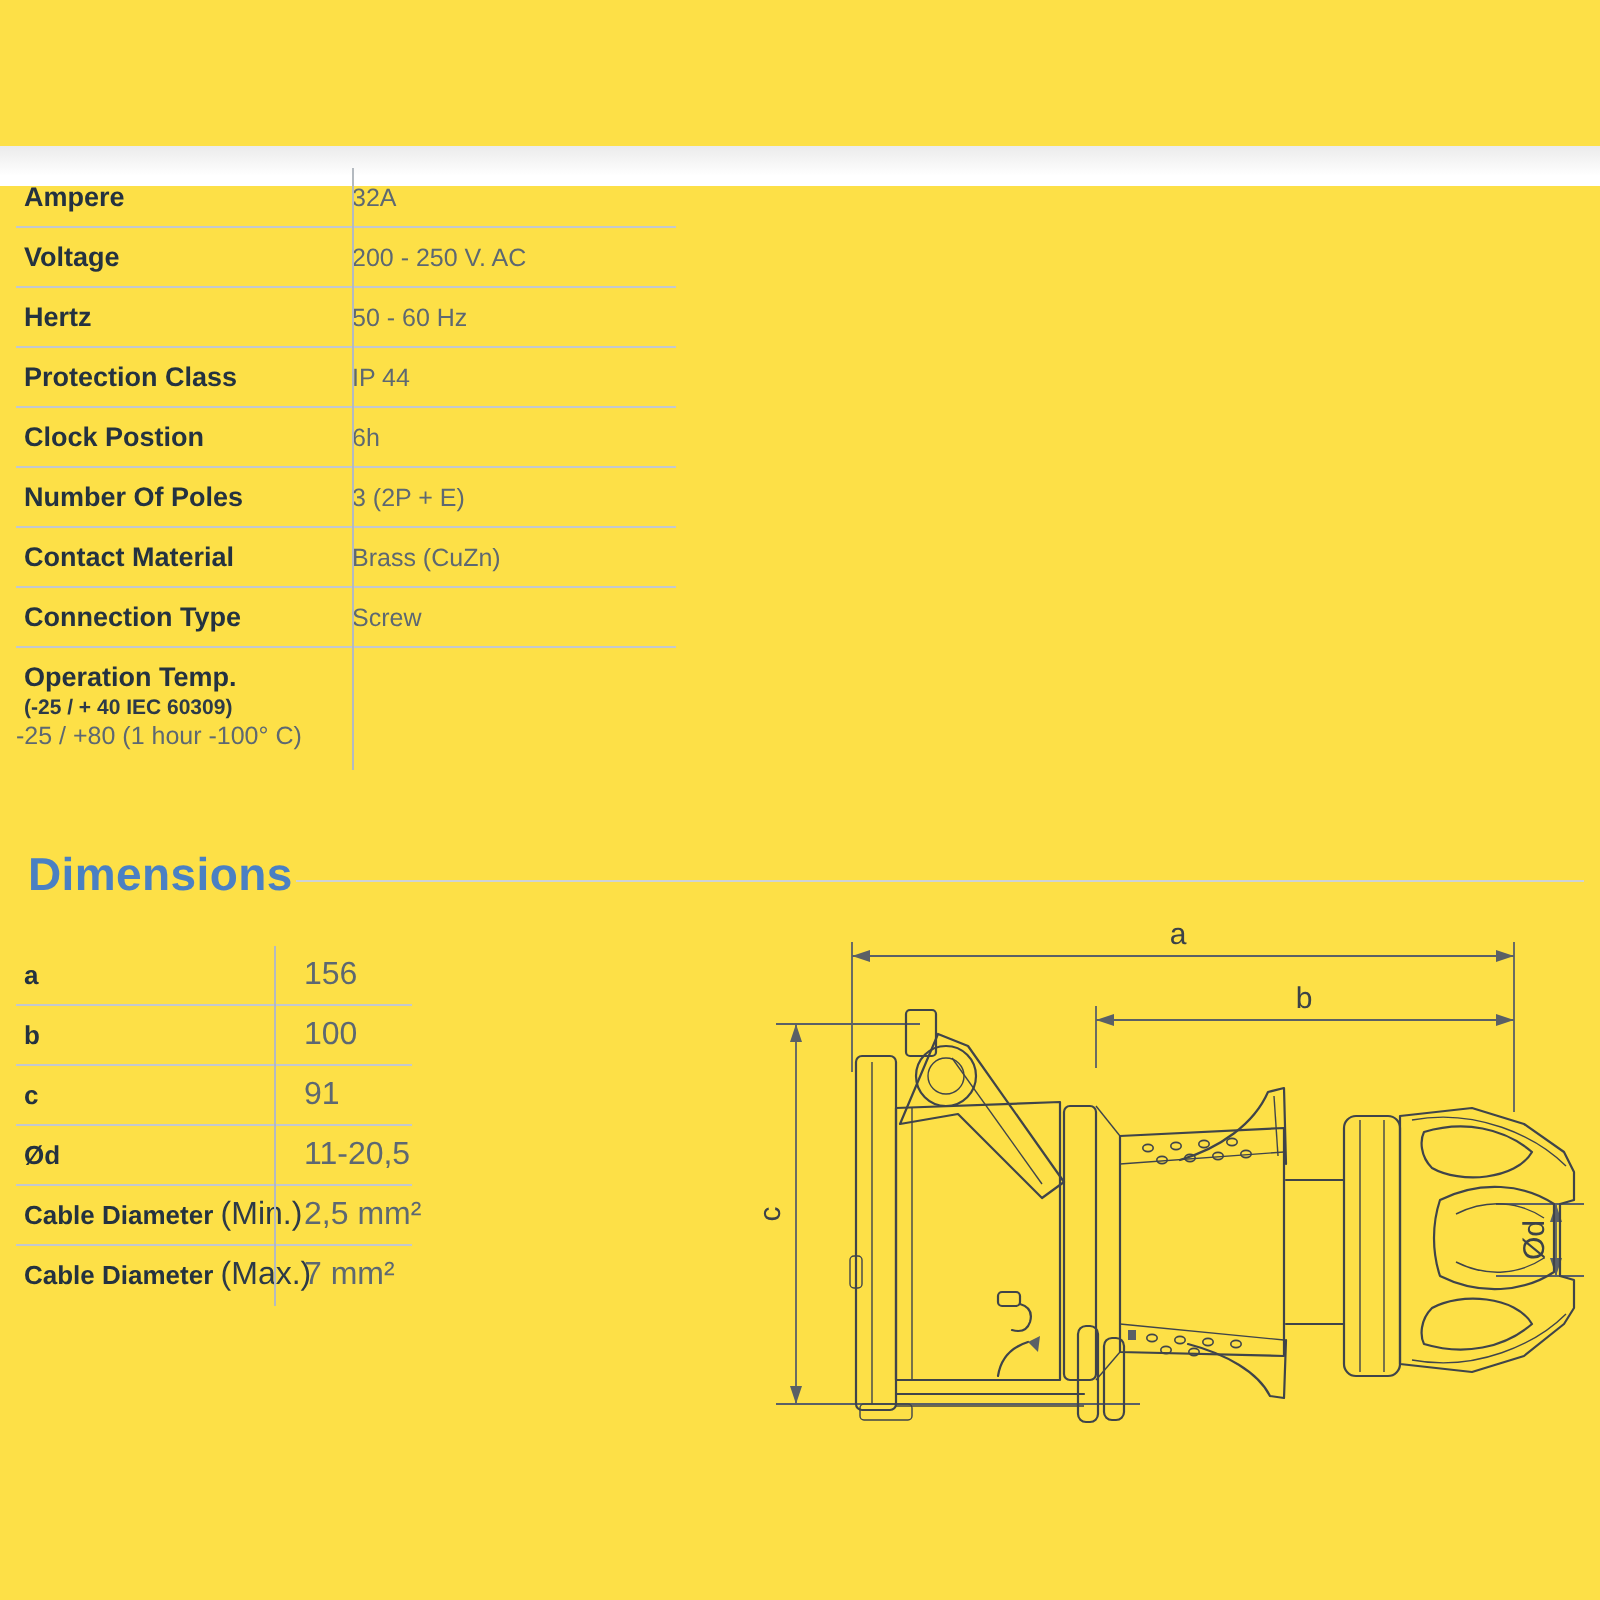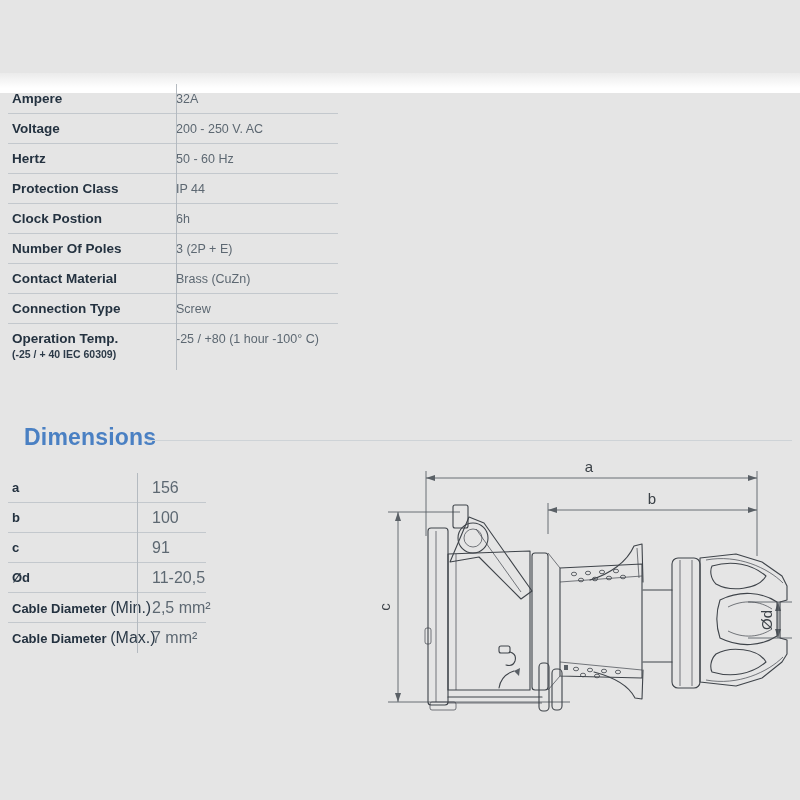--- a/index.html
+++ b/index.html
@@ -1,35 +1,35 @@
 <!DOCTYPE html>
 <html><head>
 <meta charset="utf-8">
 <style>
   * { margin:0; padding:0; box-sizing:border-box; }
   html,body { width:800px; height:800px; background:#ffffff;
     font-family:"Liberation Sans", sans-serif; }
-  .page { position:relative; width:800px; height:800px; background:#e5e5e5; overflow:hidden; }
+  .page { position:relative; width:800px; height:800px; background:#fde047; overflow:hidden; }
 
   
   .top-shadow { position:absolute; left:0; top:73px; width:800px; height:20px;
     background:linear-gradient(#ebebeb, #ffffff 75%); }
 
   
   .spec-table { position:absolute; left:8px; top:84px; width:330px; }
   .spec-divider { position:absolute; left:168px; top:0; bottom:0; width:1px; background:#b4bac0; }
   .spec-row { display:flex; align-items:center; min-height:30px; border-bottom:1px solid #c3c8cd; }
-  .spec-row.last { border-bottom:none; align-items:flex-start; padding:7px 0 10px 0; }
+  .spec-row.last { border-bottom:none; align-items:flex-start; padding:7px 0 10px 0;flex-direction:column; }
   .spec-label { width:168px; padding-left:4px; font-size:13.5px; font-weight:bold; color:#243240; }
   .spec-value { flex:1; font-size:12.5px; color:#5d6872; }
   .spec-sublabel { display:block; font-size:10.5px; font-weight:bold; color:#2c3a48; margin-top:2px; }
   .spec-row.last .spec-value { padding-top:1px; }
 
   
-  .dim-title { position:absolute; left:24px; top:424px; font-size:23px; font-weight:bold;
+  .dim-title { position:absolute; left:14px; top:424px; font-size:23px; font-weight:bold;
     color:#4a80c3; letter-spacing:0.2px; }
   .dim-rule { position:absolute; left:148px; top:440px; width:644px; height:1px; background:#ced3d7; }
 
   .dim-table { position:absolute; left:8px; top:473px; width:198px; }
   .dim-divider { position:absolute; left:129px; top:0; bottom:0; width:1px; background:#b4bac0; }
   .dim-row { display:flex; align-items:center; height:30px; border-bottom:1px solid #c3c8cd; }
   .dim-row.last { border-bottom:none; }
   .dim-label { width:129px; padding-left:4px; font-size:13px; font-weight:bold; color:#243240; white-space:nowrap; }
   .dim-suffix { font-size:16px; font-weight:normal; color:#2c3a48; }
   .dim-value { flex:1; padding-left:15px; font-size:16px; color:#5d6872; white-space:nowrap; }

